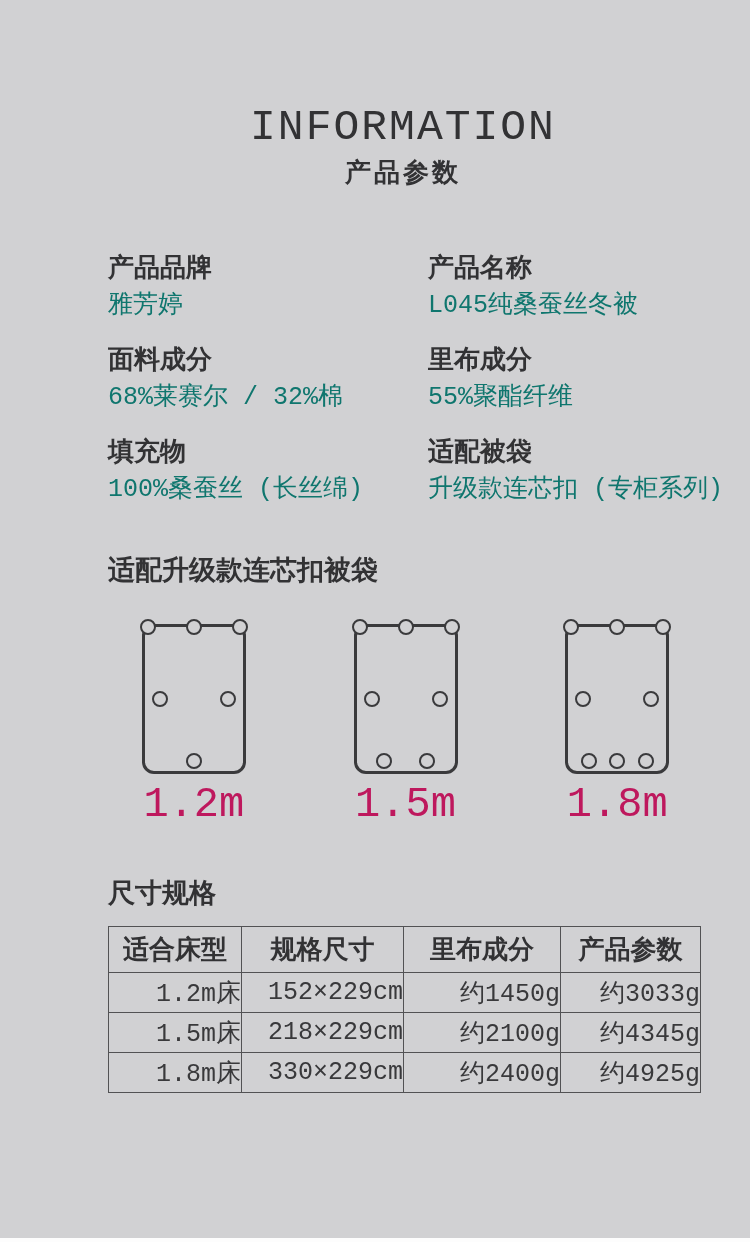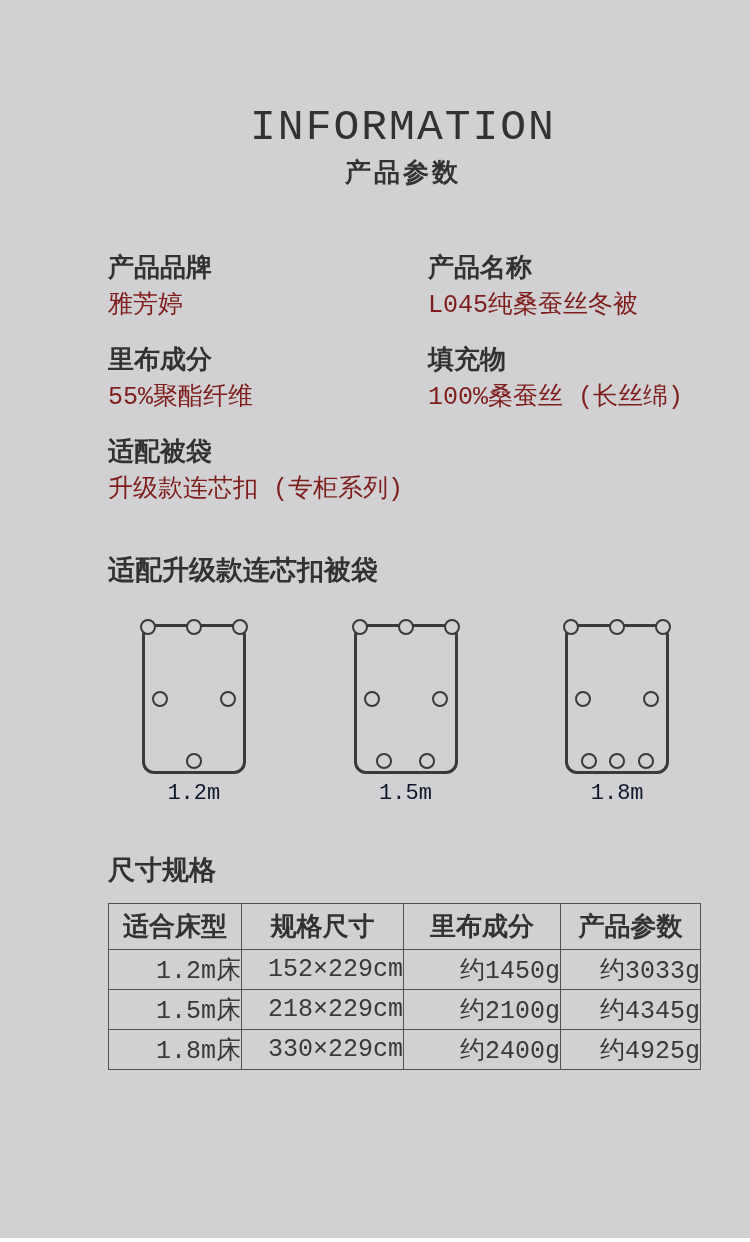--- a/index.html
+++ b/index.html
@@ -29,21 +29,21 @@
   }
   
   .specs-grid {
     display: grid;
     grid-template-columns: 320px 1fr;
     padding: 0 40px 0 80px;
     margin-top: 64px;
     row-gap: 24px;
   }
   .spec-label { font-size: 26px; font-weight: 700; line-height: 30px; }
-  .spec-value { font-size: 25px; font-weight: 400; line-height: 32px; margin-top: 6px; color: #7f1d1d; }
+  .spec-value { font-size: 25px; font-weight: 400; line-height: 32px; margin-top: 6px; color: #0f766e; }
   
   .section-heading {
     font-size: 27px;
     font-weight: 700;
     margin: 46px 0 0 80px;
   }
   .duvet-row {
     display: flex;
     justify-content: space-between;
     padding: 0 55px 0 60px;
@@ -65,21 +65,21 @@
   .btn-row.top    { top: -8px;  left: -5px; right: -5px; justify-content: space-between; }
   .btn-row.middle { top: calc(50% - 8px); left: 7px; right: 7px; justify-content: space-between; }
   .btn-row.bottom { bottom: 2px; left: 6px; right: 6px; justify-content: space-around; }
   .duvet-btn {
     width: 16px; height: 16px;
     box-sizing: border-box;
     border: 2.5px solid var(--line, #3a3a3c);
     border-radius: 50%;
     background: var(--bg, #d1d1d3);
   }
-  .duvet-size { font-size: 22px; margin-top: 7px; color: #0f172a; }
+  .duvet-size { font-size: 42px; margin-top: 7px; color: #be185d; }
   
   .size-table {
     border-collapse: collapse;
     table-layout: fixed;
     margin: 15px 0 0 80px;
     width: 592px;
   }
   .size-table th, .size-table td {
     border: 1.5px solid var(--table_border, #525254);
     text-align: center;
@@ -110,20 +110,24 @@
   </header>
 
   <section class="specs-grid">
     <div class="spec">
       <div class="spec-label">产品品牌</div>
       <div class="spec-value">雅芳婷</div>
     </div>
     <div class="spec">
       <div class="spec-label">产品名称</div>
       <div class="spec-value">L045纯桑蚕丝冬被</div>
+    </div>
+    <div class="spec">
+      <div class="spec-label">面料成分</div>
+      <div class="spec-value">68%莱赛尔 / 32%棉</div>
     </div>
     <div class="spec">
       <div class="spec-label">里布成分</div>
       <div class="spec-value">55%聚酯纤维</div>
     </div>
     <div class="spec">
       <div class="spec-label">填充物</div>
       <div class="spec-value">100%桑蚕丝 (长丝绵)</div>
     </div>
     <div class="spec">

